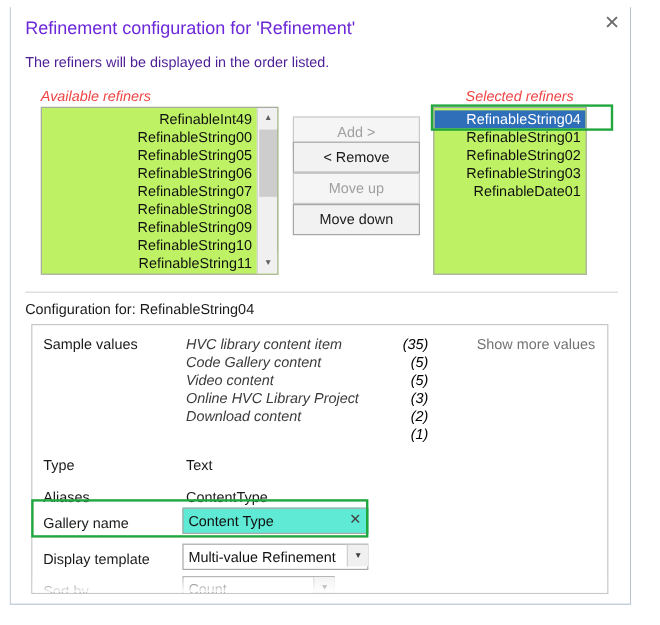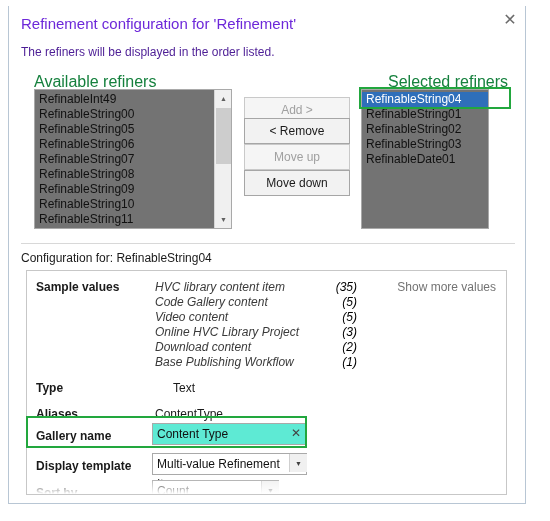--- a/index.html
+++ b/index.html
@@ -36,30 +36,31 @@
     font-size:12px;color:#4c1d95;
   }
   .close-x{
     position:absolute;right:6px;top:6px;
     width:18px;height:18px;color:#6b6b6b;
     font-size:16px;line-height:18px;text-align:center;
     cursor:pointer;
   }
 
   
-  .col-label{position:absolute;font-size:16px;color:#15803d;}
+  .col-label{position:absolute;font-size:12px;color:#ef4444;font-style:italic;}
   .lbl-avail{left:25px;top:68px;}
   .lbl-sel{left:379px;top:68px;}
 
   .listbox{
     position:absolute;
-    background:#737373;
+    background:#bef264;
     border:1px solid #a9a9a9;
     box-sizing:border-box;
     overflow:hidden;
+    text-align:right;
   }
   .lb-avail{left:25px;top:84px;width:198px;height:140px;}
   .lb-sel{left:352px;top:84px;width:128px;height:140px;}
 
   .lb-inner{position:absolute;left:0;top:0;right:0;bottom:0;padding:2px 0 0 0;}
   .lb-avail .lb-inner{right:17px;}
   .lb-item{
     font-size:12px;color:#111;
     padding:0 4px;
     line-height:15px;
@@ -123,21 +124,21 @@
 
   .panel{
     position:absolute;left:17px;top:265px;width:481px;height:225px;
     border:1px solid #c7c7c7;
     background:#ffffff;
     box-sizing:border-box;
     overflow:hidden;
   }
 
   .row-label{
-    position:absolute;font-size:12px;font-weight:bold;color:#1a1a1a;
+    position:absolute;font-size:12px;font-weight:normal;color:#1a1a1a;
   }
   .row-value{
     position:absolute;font-size:12px;color:#1a1a1a;
   }
   .sample-item{
     position:absolute;font-size:12px;font-style:italic;color:#3a3a3a;
   }
   .sample-count{
     position:absolute;font-size:12px;font-style:italic;color:#000000;
     width:34px;text-align:right;
@@ -235,25 +236,24 @@
 
     <div class="sample-item" style="left:128px;top:39px;">Video content</div>
     <div class="sample-count" style="left:296px;top:39px;">(5)</div>
 
     <div class="sample-item" style="left:128px;top:54px;">Online HVC Library Project</div>
     <div class="sample-count" style="left:296px;top:54px;">(3)</div>
 
     <div class="sample-item" style="left:128px;top:69px;">Download content</div>
     <div class="sample-count" style="left:296px;top:69px;">(2)</div>
 
-    <div class="sample-item" style="left:128px;top:84px;">Base Publishing Workflow</div>
     <div class="sample-count" style="left:296px;top:84px;">(1)</div>
 
     <div class="row-label" style="left:9px;top:110px;">Type</div>
-    <div class="row-value" style="left:128px;top:110px;margin-left:18px;">Text</div>
+    <div class="row-value" style="left:128px;top:110px;">Text</div>
 
     <div class="row-label" style="left:9px;top:136px;">Aliases</div>
     <div class="row-value" style="left:128px;top:136px;">ContentType</div>
 
     <div class="row-label" style="left:9px;top:158px;">Gallery name</div>
     <div class="textbox" style="left:125px;top:152px;width:155px;">Content Type</div>
     <div class="tb-clear" style="left:262px;top:155px;right:auto;">✕</div>
 
     <div class="row-label" style="left:9px;top:188px;">Display template</div>
     <div class="select" style="left:125px;top:182px;width:155px;">Multi-value Refinement Item</div>

